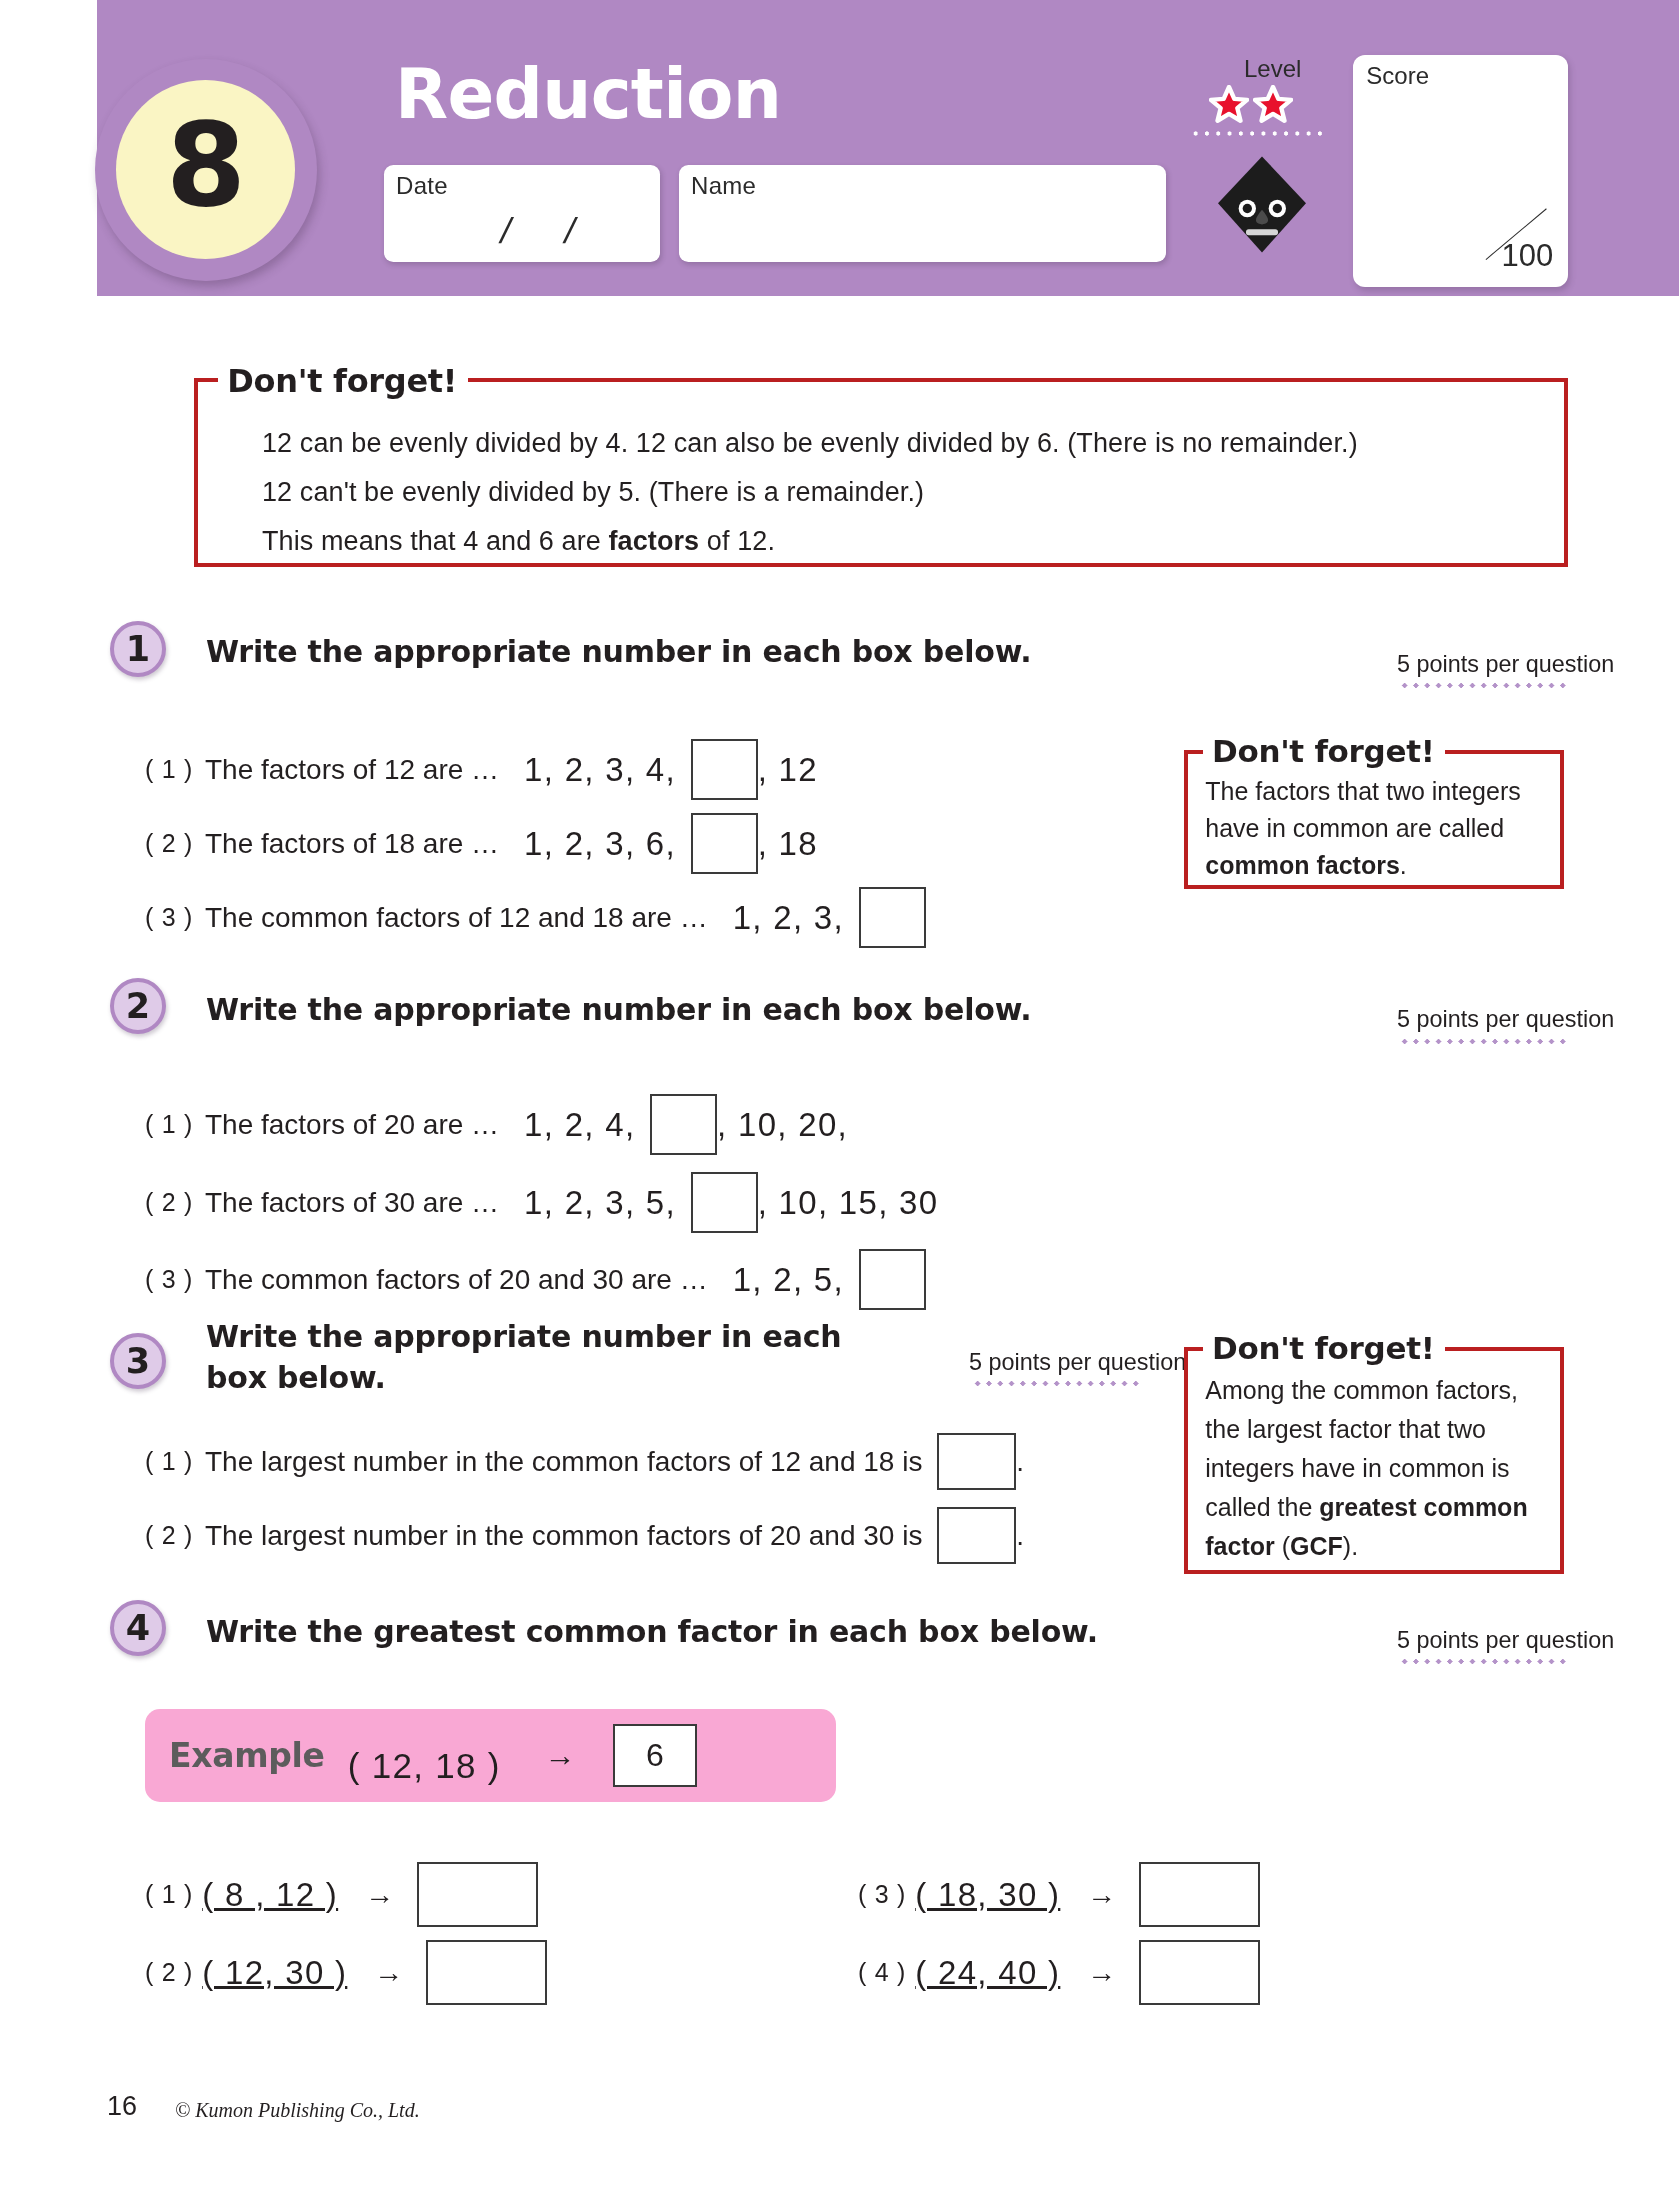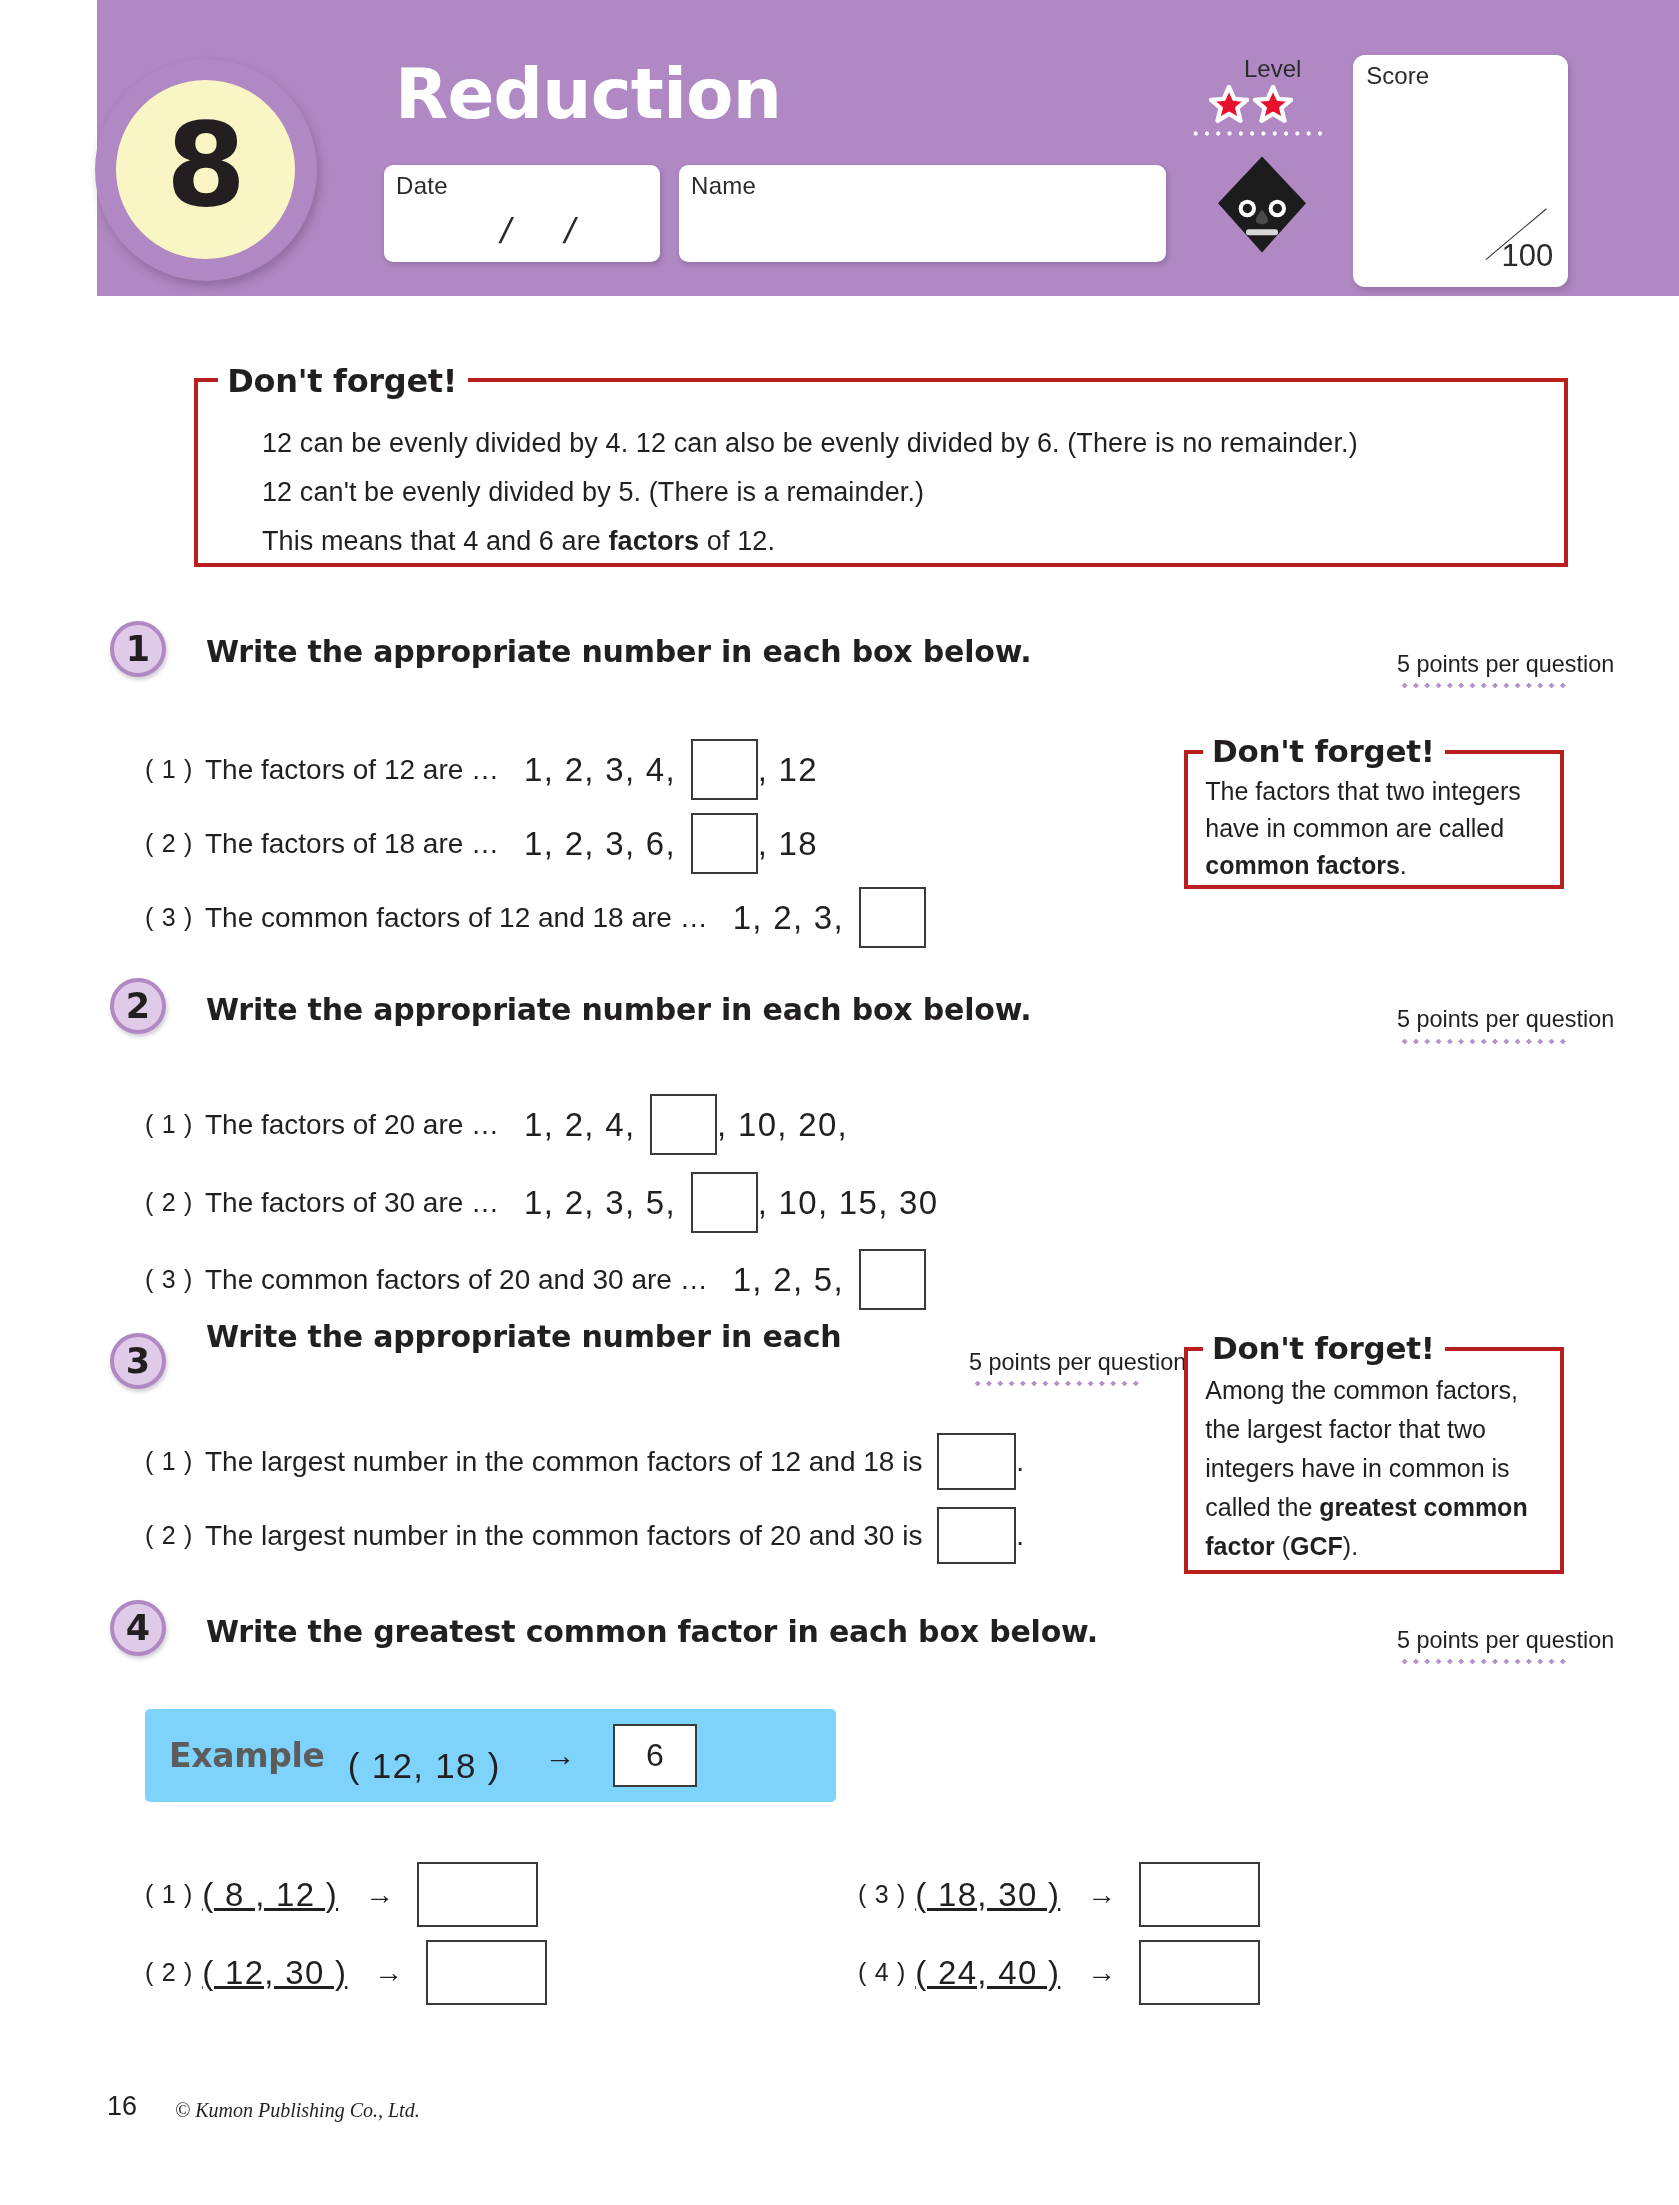--- a/index.html
+++ b/index.html
@@ -309,22 +309,22 @@
     height: 57px;
   }
 
   
   .example-box {
     position: absolute;
     left: 145px;
     top: 1709px;
     width: 691px;
     height: 93px;
-    background: #7dd3fc;
-    border-radius: 5px;
+    background: #f9a8d4;
+    border-radius: 15px;
     display: flex;
     align-items: center;
   }
   .example-label {
     font-family: "DejaVu Sans", sans-serif;
     font-weight: 700;
     font-size: 33px;
     color: #5c5c5c;
     margin-left: 24px;
     letter-spacing: -0.3px;
@@ -514,20 +514,21 @@
   <div class="prow" style="left:145px; top:1249px;">
     <span class="plabel">( 3 )</span>
     <span class="ptext">The common factors of 20 and 30 are …</span>
     <span class="pseq" style="margin-left:25px;">1,   2,   5,</span>
     <span class="ansbox" style="margin-left:14.7px;"></span>
   </div>
 
   <div class="q-num" style="left:110px; top:1333px;">3</div>
   <div class="q-heading" style="left:206px; top:1316px;">
     <div>Write the appropriate number in each</div>
+    <div>box below.</div>
   </div>
   <div class="points-note" style="left:969px; top:1349px;">5 points per question</div>
   <div class="points-dots" style="left:972px; top:1381px; width:169px;"></div>
 
   <div class="prow" style="left:145px; top:1433px;">
     <span class="plabel">( 1 )</span>
     <span class="ptext">The largest number in the common factors of 12 and 18 is</span>
     <span class="ansbox ansbox-wide" style="margin-left:14.7px;"></span>
     <span class="ptext">.</span>
   </div>

